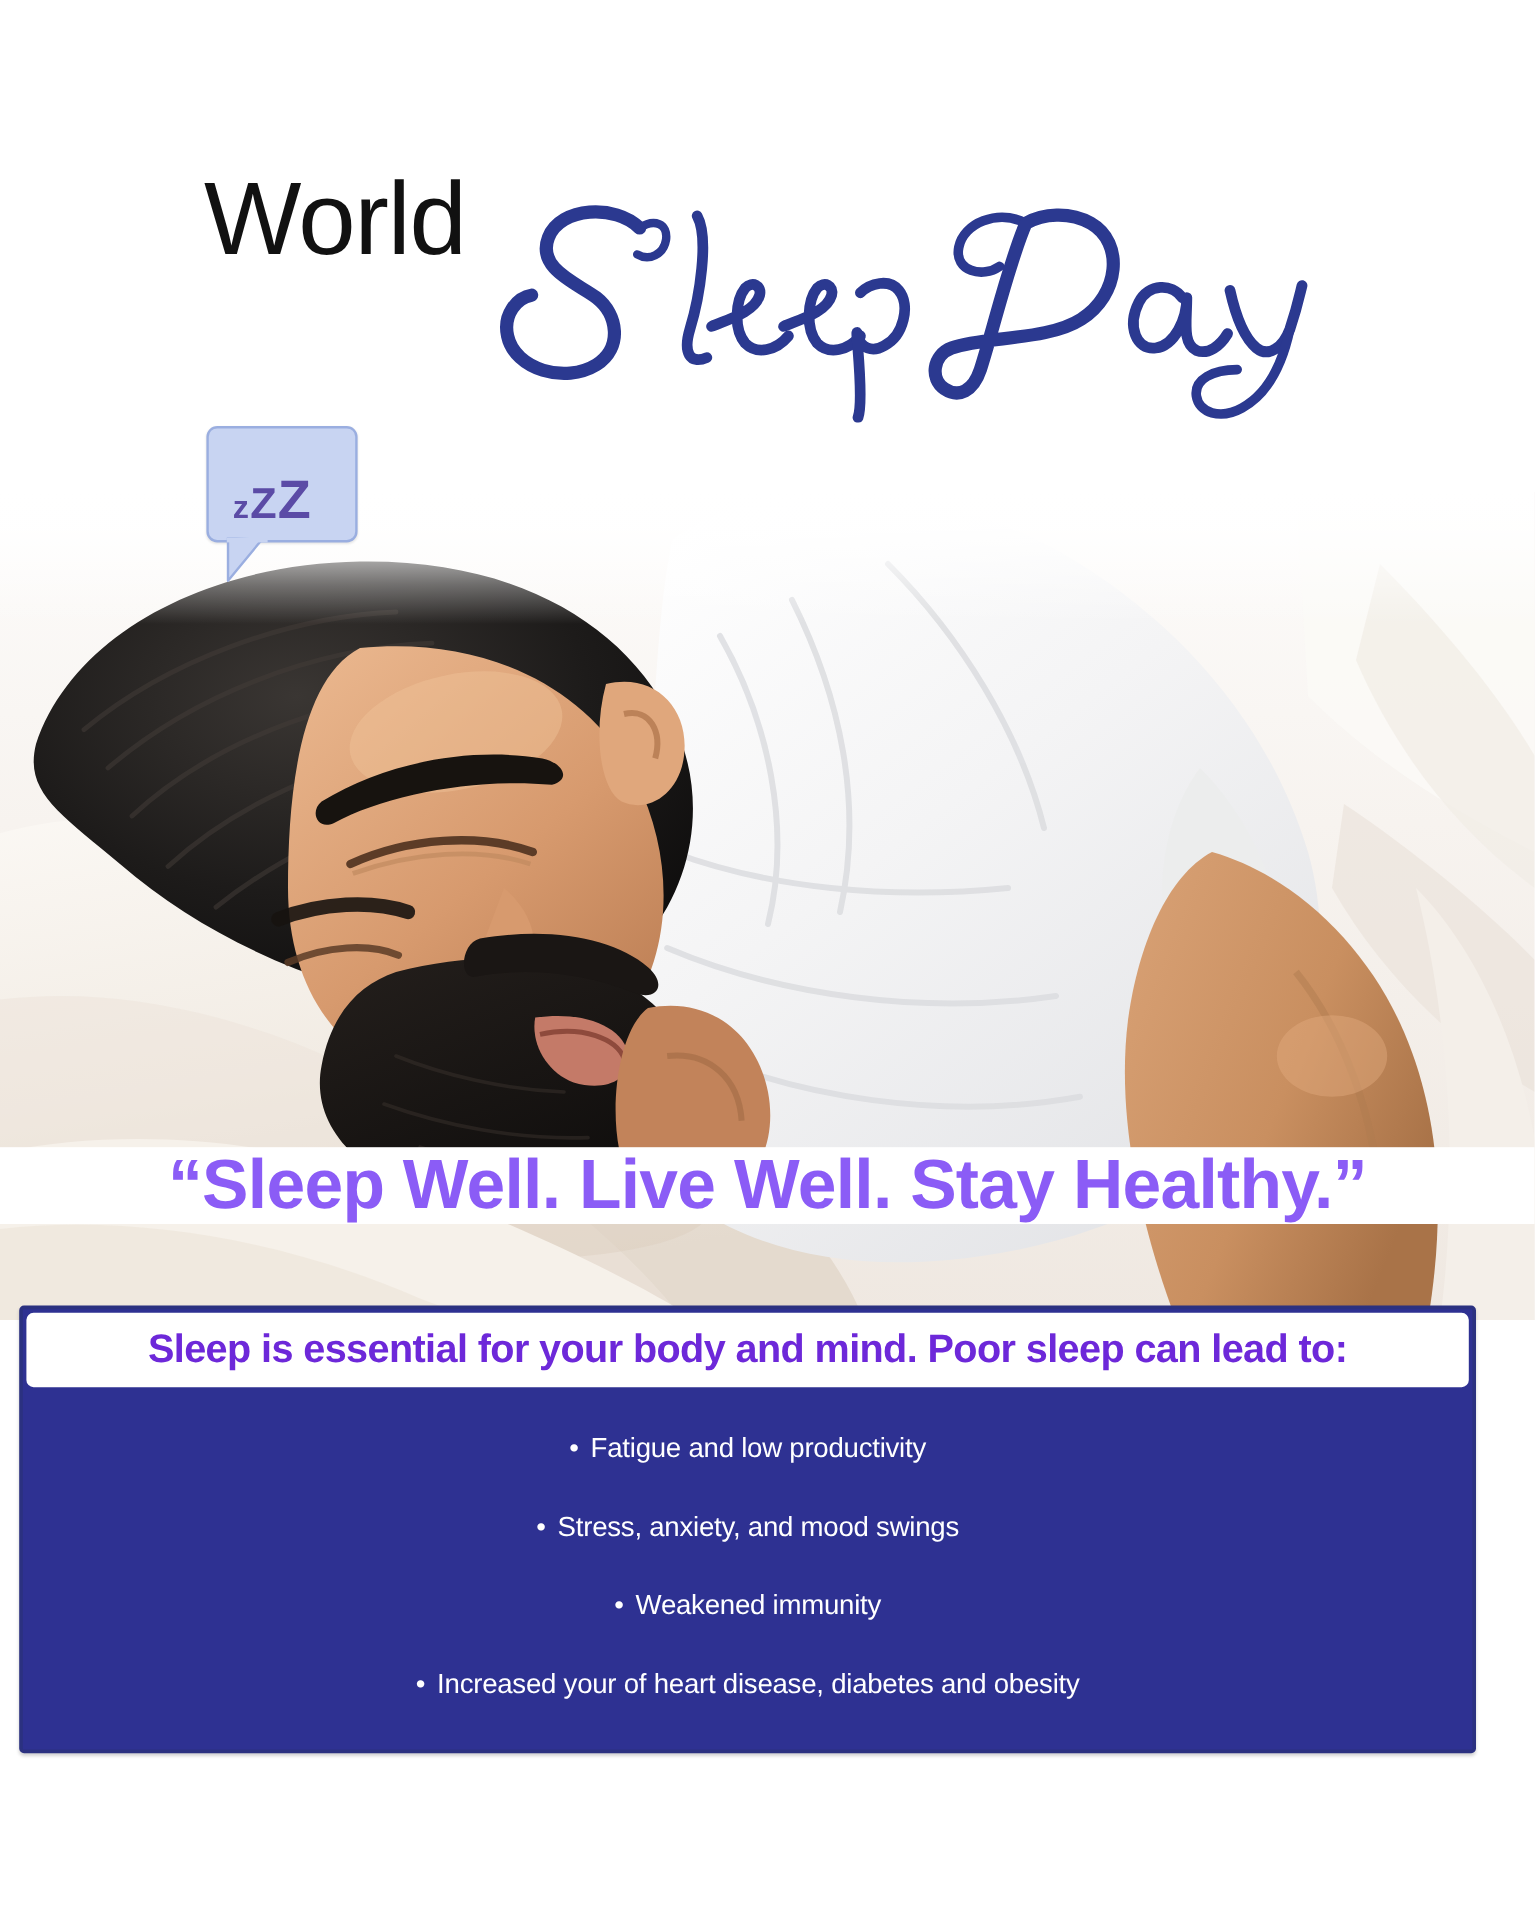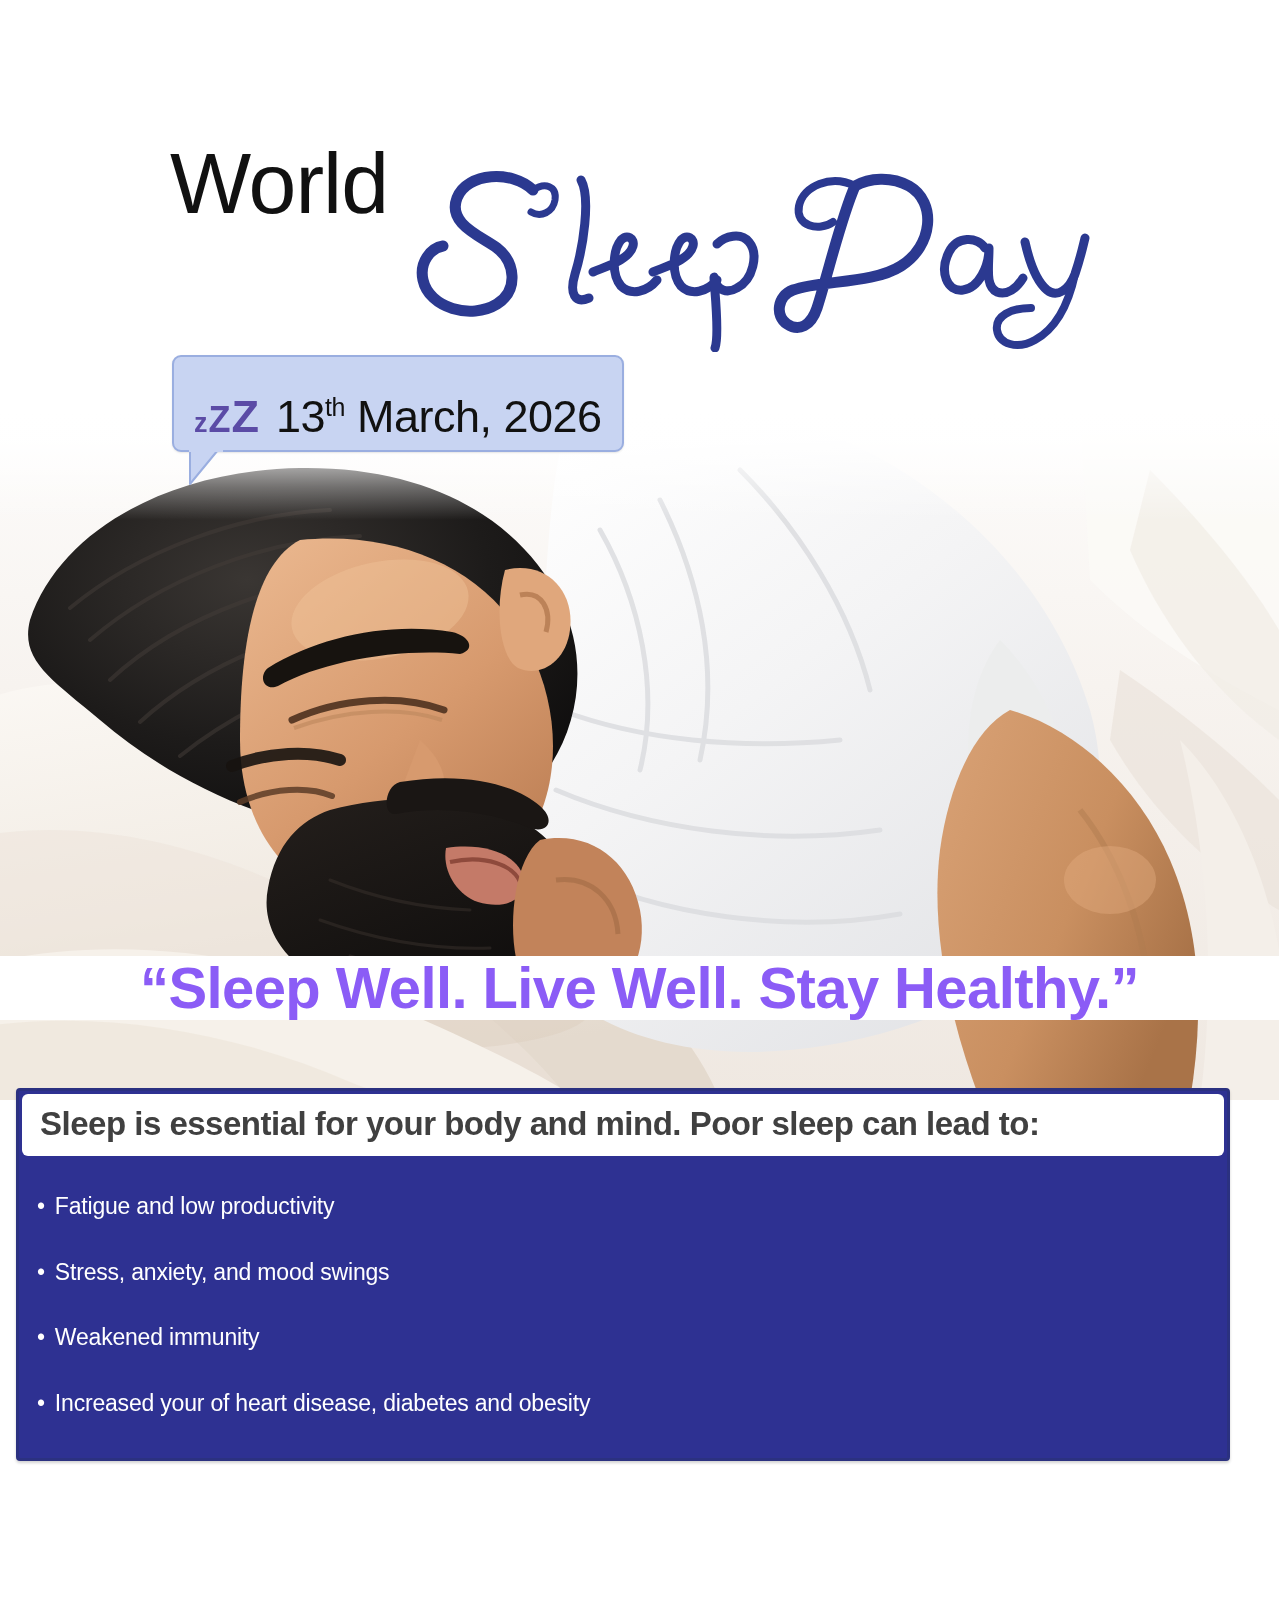--- a/index.html
+++ b/index.html
@@ -10,20 +10,21 @@
   }
   body {
     font-family: "Liberation Sans", sans-serif;
   }
   #poster {
     position: relative;
     width: 1279px;
     height: 1600px;
     background: #ffffff;
     overflow: hidden;
+    text-align: center;
   }
 
   
   .title-block {
     position: absolute;
     left: 0;
     top: 118px;
     width: 1279px;
     height: 230px;
     z-index: 40;
@@ -163,21 +164,21 @@
   .info-header {
     background: #ffffff;
     border-radius: 6px;
     margin: 3px;
     padding: 12px 18px 14px 18px;
   }
   .info-header-text {
     font-family: "Liberation Sans", sans-serif;
     font-size: 33px;
     font-weight: 700;
-    color: #404040;
+    color: #6d28d9;
     letter-spacing: -0.5px;
     line-height: 1.1;
     white-space: nowrap;
   }
   .info-list {
     list-style: none;
     margin: 0;
     padding: 34px 18px 40px 18px;
   }
   .info-list li {
@@ -228,21 +229,20 @@
         </g>
       </svg>
     </div>
   </div>
 
   <div class="date-badge">
     <div class="date-bubble">
       <span class="zzz">
         <span class="z1">z</span><span class="z2">Z</span><span class="z3">Z</span>
       </span>
-      <span class="date-text"><span>13</span><sup>th</sup><span> March, 2026</span></span>
 
       <svg class="bubble-tail" viewBox="0 0 50 40" xmlns="http://www.w3.org/2000/svg">
         <path d="M2 0 L2 36 L30 2 Z" fill="#c8d4f2" stroke="#9aaee0" stroke-width="2" stroke-linejoin="round"></path>
         <rect x="1" y="0" width="34" height="4" fill="#c8d4f2"></rect>
       </svg>
     </div>
   </div>
 
   <div class="photo">
     <svg class="photo-svg" viewBox="0 0 1279 690" xmlns="http://www.w3.org/2000/svg" preserveAspectRatio="none">

